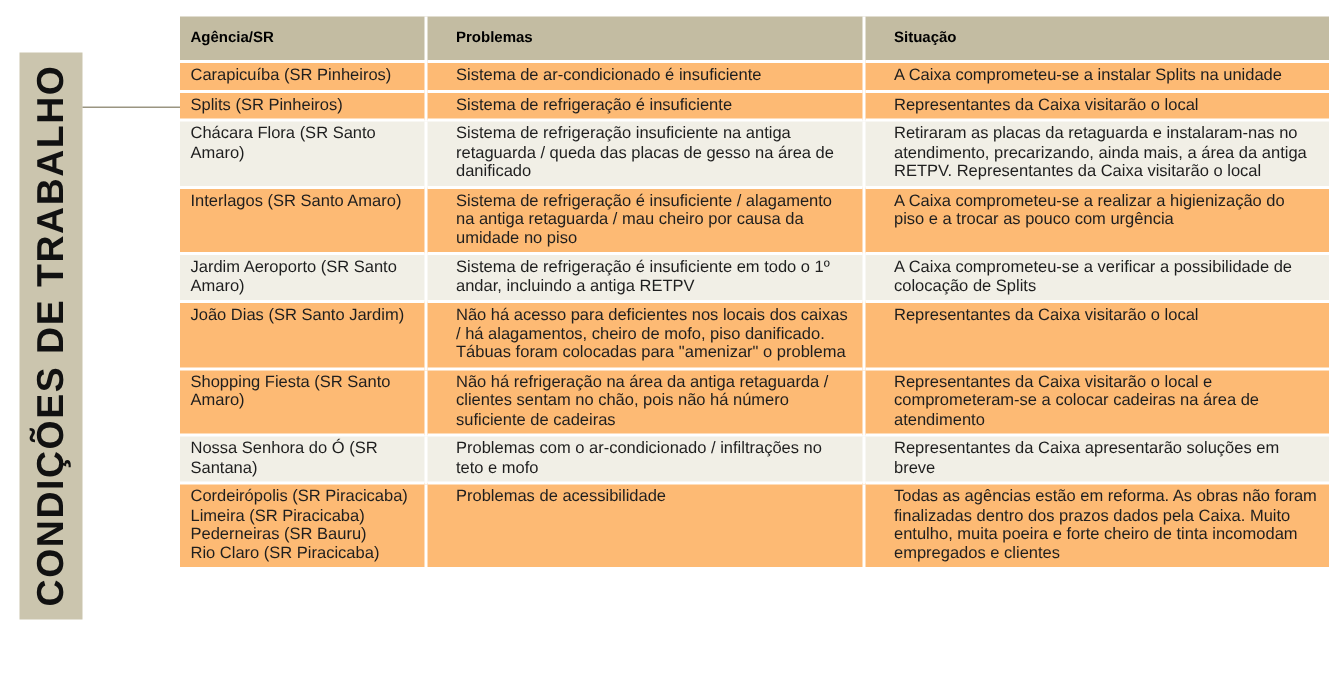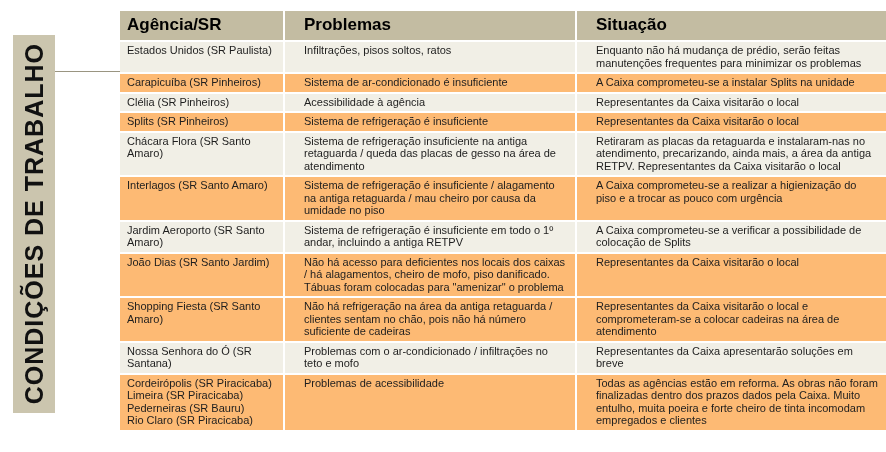--- a/index.html
+++ b/index.html
@@ -53,21 +53,21 @@
     position: absolute;
     left: 120px;
     top: 11px;
     width: 766px;
     border-collapse: collapse;
     table-layout: fixed;
   }
   table.cond th {
     background: #c3bca2;
     color: #000000;
-    font-size: 17px;
+    font-size: 10px;
     font-weight: bold;
     text-align: left;
     padding: 3px 8px 4px 7px;
     height: 22px;
     vertical-align: middle;
   }
   table.cond td {
     font-size: 11px;
     line-height: 12.5px;
     color: #1e1e1e;
@@ -108,43 +108,33 @@
       <col style="width:310px">
     </colgroup>
     <thead>
       <tr>
         <th>Agência/SR</th>
         <th>Problemas</th>
         <th>Situação</th>
       </tr>
     </thead>
     <tbody>
-        <tr class="cream">
-          <td>Estados Unidos (SR Paulista)</td>
-          <td>Infiltrações, pisos soltos, ratos</td>
-          <td>Enquanto não há mudança de prédio, serão feitas manutenções frequentes para minimizar os problemas</td>
-        </tr>
         <tr class="tan">
           <td>Carapicuíba (SR Pinheiros)</td>
           <td>Sistema de ar-condicionado é insuficiente</td>
           <td>A Caixa comprometeu-se a instalar Splits na unidade</td>
-        </tr>
-        <tr class="cream">
-          <td>Clélia (SR Pinheiros)</td>
-          <td>Acessibilidade à agência</td>
-          <td>Representantes da Caixa visitarão o local</td>
         </tr>
         <tr class="tan">
           <td>Splits (SR Pinheiros)</td>
           <td>Sistema de refrigeração é insuficiente</td>
           <td>Representantes da Caixa visitarão o local</td>
         </tr>
         <tr class="cream">
           <td>Chácara Flora (SR Santo Amaro)</td>
-          <td>Sistema de refrigeração insuficiente na antiga retaguarda / queda das placas de gesso na área de atendimento</td>
+          <td>Sistema de refrigeração insuficiente na antiga retaguarda / queda das placas de gesso na área de danificado</td>
           <td>Retiraram as placas da retaguarda e instalaram-nas no atendimento, precarizando, ainda mais, a área da antiga RETPV. Representantes da Caixa visitarão o local</td>
         </tr>
         <tr class="tan">
           <td>Interlagos (SR Santo Amaro)</td>
           <td>Sistema de refrigeração é insuficiente / alagamento na antiga retaguarda / mau cheiro por causa da umidade no piso</td>
           <td>A Caixa comprometeu-se a realizar a higienização do piso e a trocar as pouco com urgência</td>
         </tr>
         <tr class="cream">
           <td>Jardim Aeroporto (SR Santo Amaro)</td>
           <td>Sistema de refrigeração é insuficiente em todo o 1º andar, incluindo a antiga RETPV</td>

